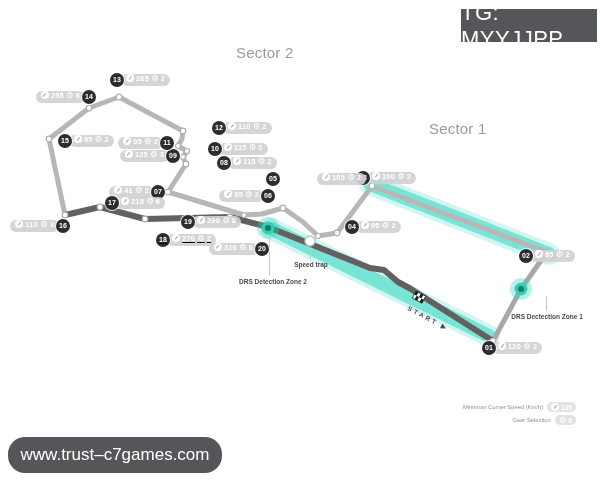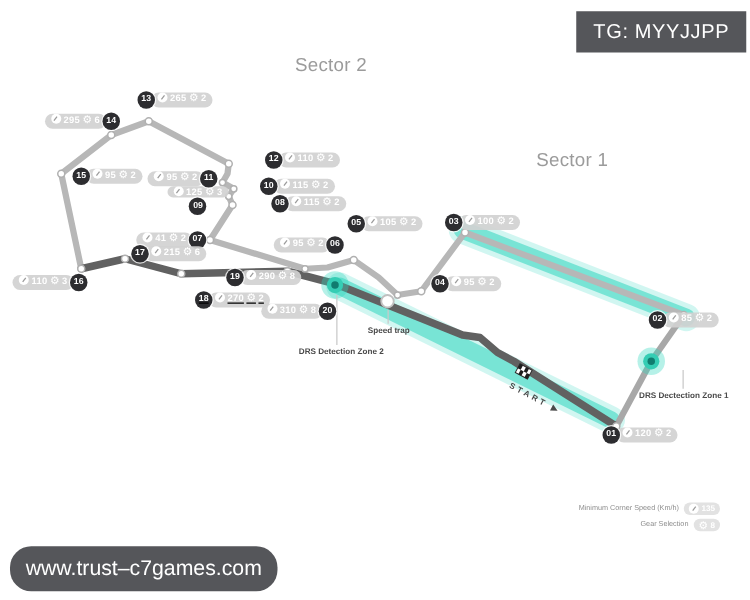--- a/index.html
+++ b/index.html
@@ -33,21 +33,21 @@
 
   
   .legend-row{position:absolute;display:flex;align-items:center;gap:4px;z-index:3;}
   .legend-row .llabel{font-size:5.8px;color:#8f8f8f;white-space:nowrap;}
   .lpill{display:flex;align-items:center;gap:2px;background:#e2e2e2;border-radius:5px;
          height:10px;padding:0 4px;}
   .lpill .val{color:#fff;font-size:6.5px;font-weight:bold;}
 
   
   .tagbadge{position:absolute;left:461px;top:9px;width:136px;height:33px;background:#55565a;
-            color:#fff;font-size:16px;display:flex;align-items:center;justify-content:center;
+            color:#fff;font-size:22px;display:flex;align-items:center;justify-content:center;
             z-index:10;letter-spacing:.5px;}
   .sitebar{position:absolute;left:8px;top:437px;width:214px;height:36px;background:#55565a;
            color:#fff;font-size:17px;display:flex;align-items:center;justify-content:center;
            z-index:10;border-radius:17px;}
 </style>
 </head>
 <body>
 
 <div id="stage">
 
@@ -155,21 +155,21 @@
       </div>
       <div class="corner" style="left: 345px; top: 220px;">
         <span class="cbadge">04</span>
         <span class="cpill">
           <span class="ic-speed"></span>
           <span class="val">95</span>
           <span class="ic-gear">⚙</span>
           <span class="val">2</span>
         </span>
       </div>
-      <div class="corner" style="left: 278px; top: 172px;">
+      <div class="corner" style="left: 266px; top: 172px; gap: 40px;">
         <span class="cbadge">05</span>
         <span class="cpill">
           <span class="ic-speed"></span>
           <span class="val">105</span>
           <span class="ic-gear">⚙</span>
           <span class="val">2</span>
         </span>
       </div>
       <div class="corner" style="right: 325px; top: 189px;">
         <span class="cpill">
@@ -191,21 +191,21 @@
       </div>
       <div class="corner" style="left: 217px; top: 156px;">
         <span class="cbadge">08</span>
         <span class="cpill">
           <span class="ic-speed"></span>
           <span class="val">115</span>
           <span class="ic-gear">⚙</span>
           <span class="val">2</span>
         </span>
       </div>
-      <div class="corner" style="right: 420px; top: 149px; flex-direction: column;">
+      <div class="corner" style="right: 420px; top: 149px;">
         <span class="cpill">
           <span class="ic-speed"></span>
           <span class="val">125</span>
           <span class="ic-gear">⚙</span>
           <span class="val">3</span>
         </span>
         <span class="cbadge">09</span>
       </div>
       <div class="corner" style="left: 208px; top: 142px;">
         <span class="cbadge">10</span>

